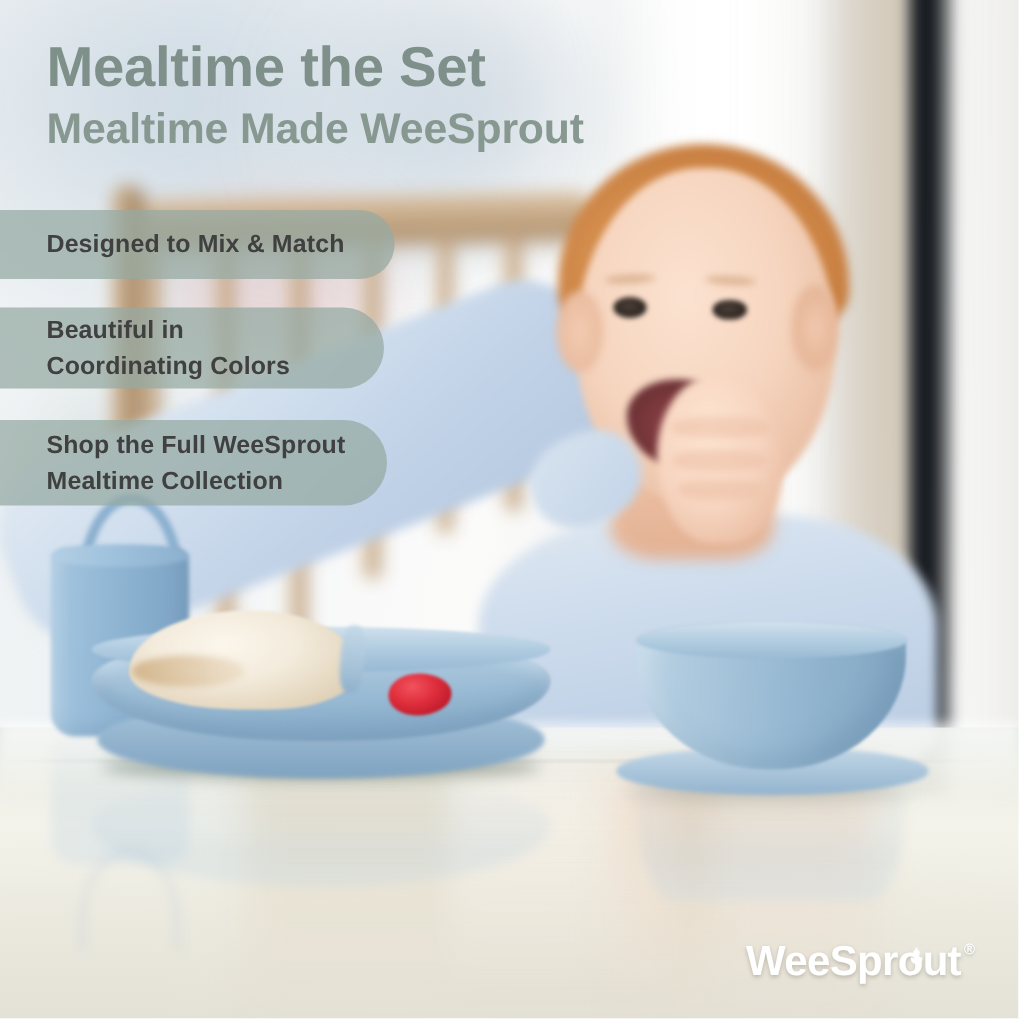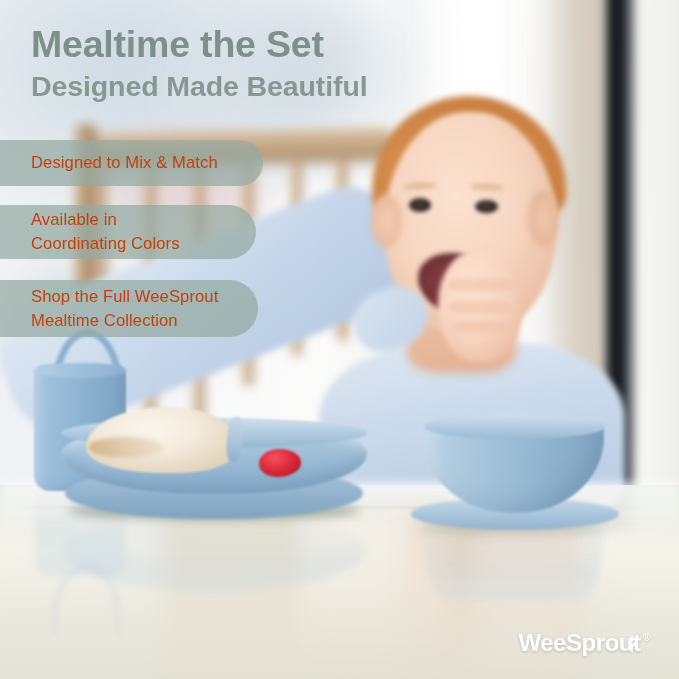--- a/index.html
+++ b/index.html
@@ -655,44 +655,44 @@
   .badge {
     position: absolute;
     left: 0;
     display: flex;
     align-items: center;
     box-sizing: border-box;
     padding-left: 31px;
     padding-right: 22px;
     background: rgba(150,170,163,0.74);
     border-radius: 0 40px 40px 0;
-    color: #c2410c;
+    color: #404040;
     font-size: 16.6px;
-    font-weight: 400;
+    font-weight: 700;
     line-height: 1.42;
     letter-spacing: 0.1px;
     white-space: pre-line;
   }
 
   .badge-1 { top: 140px; width: 263px; height: 46px; }
   .badge-2 { top: 205px; width: 256px; height: 54px; }
   .badge-3 { top: 280px; width: 258px; height: 57px; }
 
   
   .logo {
     position: absolute;
     right: 29px;
     bottom: 24px;
     display: flex;
     align-items: flex-start;
     color: #ffffff;
   }
 
   .logo-text {
-    font-size: 24px;
+    font-size: 28px;
     font-weight: 700;
     letter-spacing: -0.45px;
     line-height: 1;
     text-shadow: 0 1px 3px rgba(80,80,70,0.30);
     position: relative;
   }
 
   .logo-mark {
     position: absolute;
     left: 103.5px;
@@ -791,25 +791,25 @@
     <div class="bowl-suction"></div>
     <div class="bowl-body"></div>
     <div class="bowl-interior"></div>
     <div class="bowl-rim"></div>
   </div>
 
   <div class="overlay">
 
     <h1 class="headline">Mealtime the Set</h1>
 
-    <h2 class="subheadline">Designed Made Beautiful</h2>
+    <h2 class="subheadline">Mealtime Made WeeSprout</h2>
 
     <div class="badge badge-1">Designed to Mix &amp; Match</div>
 
-    <div class="badge badge-2">Available in
+    <div class="badge badge-2">Beautiful in
 Coordinating Colors</div>
 
     <div class="badge badge-3">Shop the Full WeeSprout
 Mealtime Collection</div>
 
     <div class="logo">
       <span class="logo-text">WeeSprout</span>
       <span class="logo-mark">
         <svg viewBox="0 0 24 24" width="20" height="20" aria-hidden="true">
           <g fill="#ffffff">

